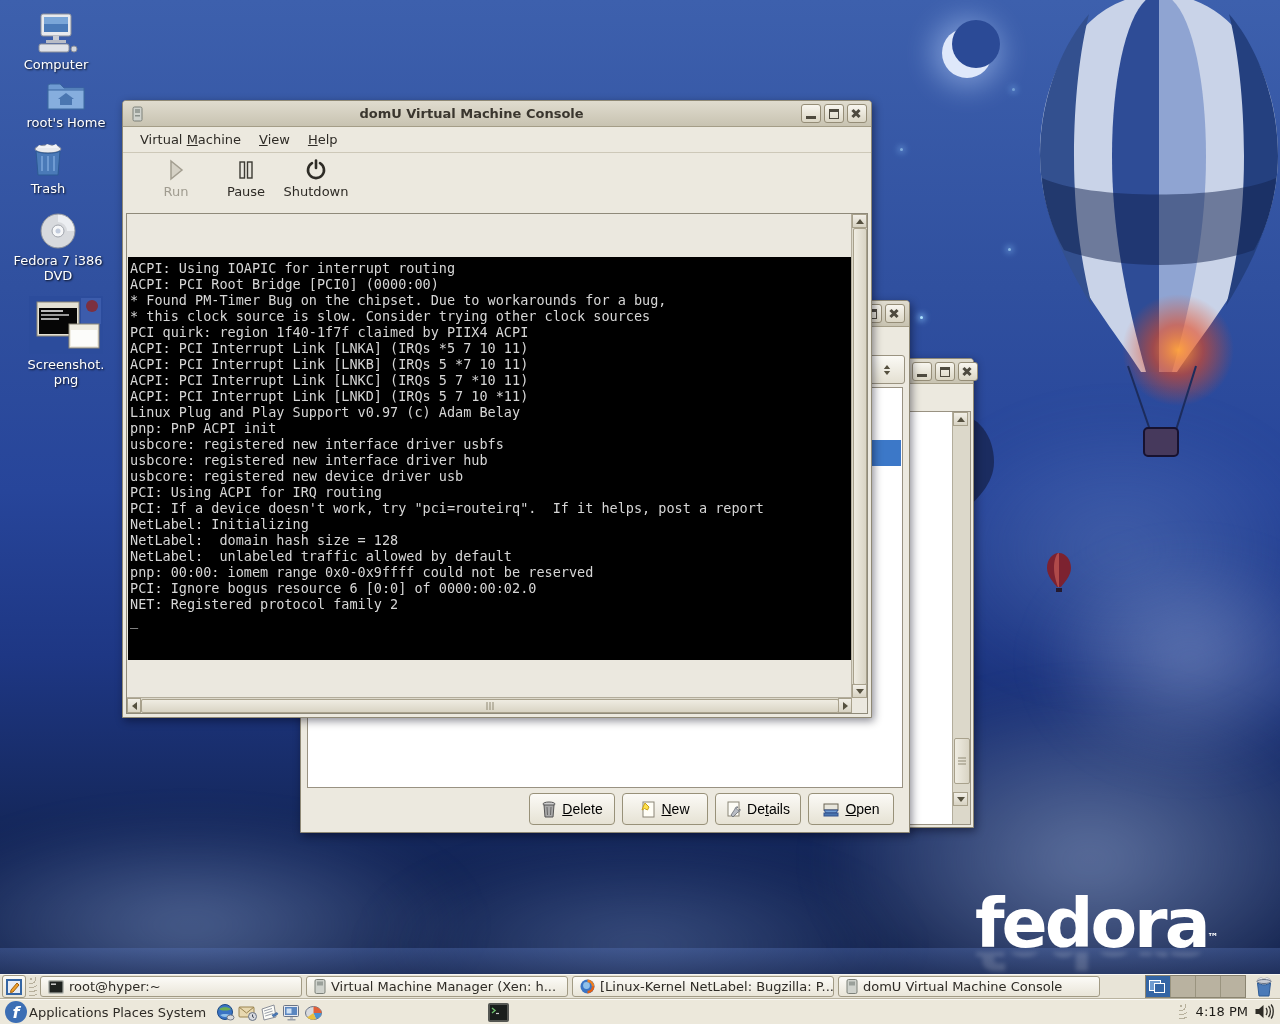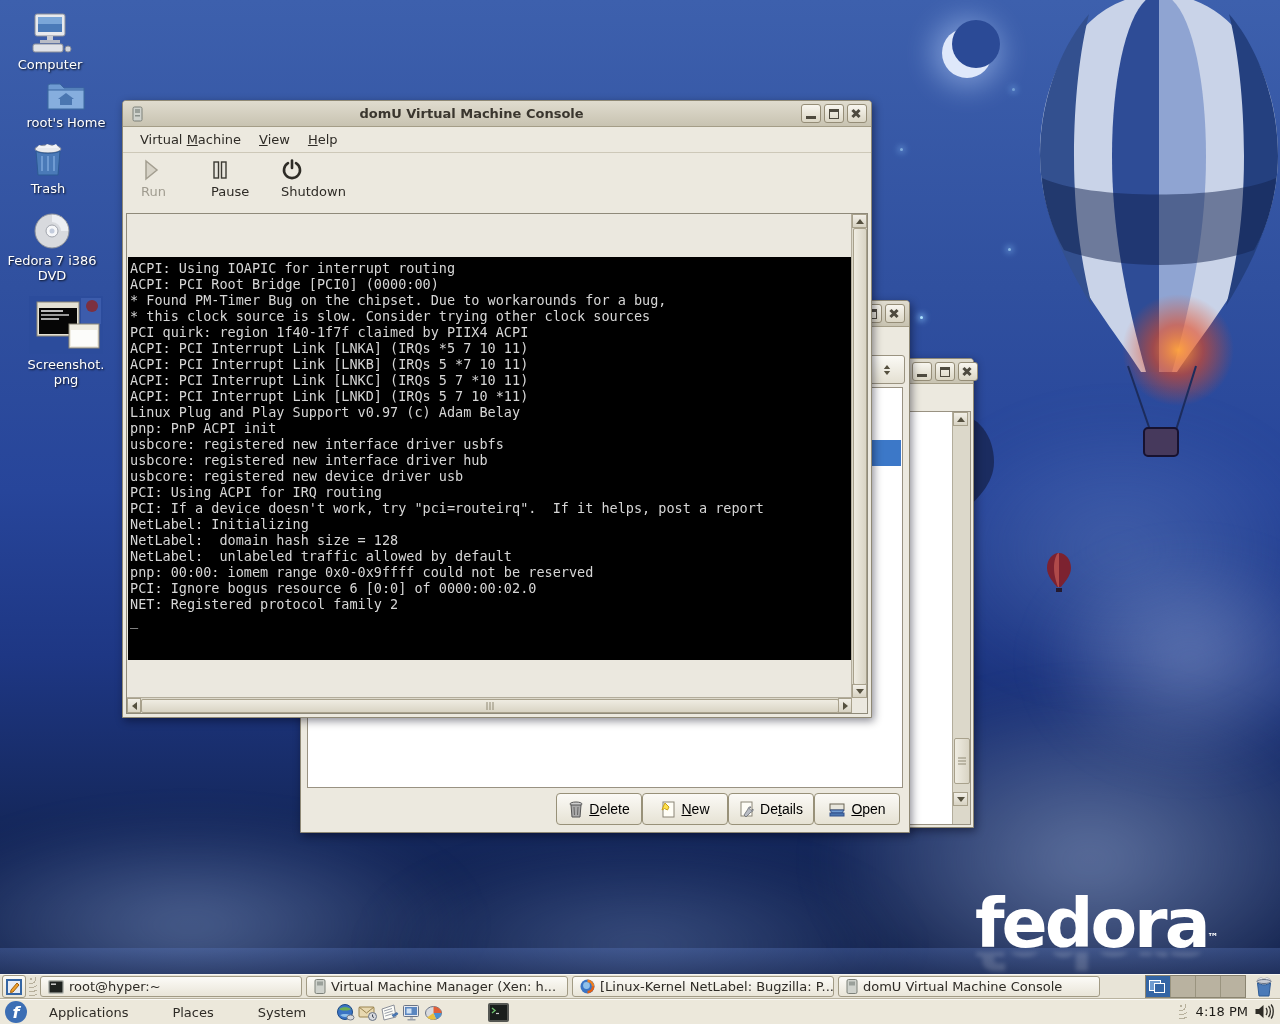--- a/index.html
+++ b/index.html
@@ -41,21 +41,21 @@
   .g-close{position:absolute;inset:0;}
   .g-close::before,.g-close::after{content:"";position:absolute;left:3px;top:7px;width:10px;height:3px;background:#4e4a3f;}
   .g-close::before{transform:rotate(45deg);}
   .g-close::after{transform:rotate(-45deg);}
 
   
   #menubar{height:25px;display:flex;align-items:center;padding-left:8px;border-bottom:1px solid #cdc8b8;}
   .menu-item{padding:3px 9px;white-space:nowrap;}
   .u{text-decoration:underline;}
   #toolbar{height:58px;display:flex;align-items:flex-start;padding:6px 0 0 18px;}
-  .tool{width:70px;display:flex;flex-direction:column;align-items:flex-start;gap:3px;}
+  .tool{width:70px;display:flex;flex-direction:column;align-items:center;gap:3px;}
   .tool .lbl{font-size:13px;}
   .tool.disabled .lbl{color:#a09c90;}
   .console-view{position:absolute;left:3px;top:112px;width:740px;height:499px;
     border:1px solid #8f8a7a;background:#ebe8df;}
   #blackconsole{position:absolute;left:1px;top:43px;width:721px;height:400px;background:#000;
     font-family:"DejaVu Sans Mono","Liberation Mono",monospace;font-size:13.5px;line-height:16px;
     color:#d6d6d6;padding:3px 0 0 2px;overflow:hidden;}
   #blackconsole div{white-space:pre;}
   .vscroll{position:absolute;right:0;top:0;width:15px;height:484px;background:#dcd8ca;border-left:1px solid #b3ad9c;}
   .hscroll{position:absolute;left:0;bottom:0;height:15px;width:725px;background:#dcd8ca;border-top:1px solid #b3ad9c;}
@@ -72,21 +72,21 @@
   .grip{position:absolute;left:50%;top:50%;transform:translate(-50%,-50%);display:flex;gap:2px;}
   .grip i{display:block;width:1px;height:8px;background:#8f8974;}
   .grip.h i{width:1px;height:8px;}
 
   
   #vmm-list{position:absolute;left:6px;top:86px;right:6px;bottom:44px;background:#fff;border:1px solid #999282;}
   #vmm-selrow{position:absolute;left:1px;right:1px;top:52px;height:26px;background:#3c78c8;}
   #vmm-combo{position:absolute;right:4px;top:54px;width:34px;height:27px;background:linear-gradient(#fbfaf5,#e4e0d2);
     border:1px solid #9a9380;border-radius:3px;display:flex;flex-direction:column;align-items:center;justify-content:center;}
   #vmm-header{position:absolute;left:6px;top:86px;right:6px;height:26px;background:linear-gradient(#eeebe1,#dcd7c7);border:1px solid #999282;}
-  .btnrow{position:absolute;right:9px;bottom:7px;display:flex;}
+  .btnrow{position:absolute;right:15px;bottom:7px;display:flex;gap:7px;}
   .gbtn{height:32px;min-width:86px;display:flex;align-items:center;justify-content:center;gap:5px;
     background:linear-gradient(#fbfaf6,#e6e2d4);border:1px solid #989179;border-radius:4px;font-size:14px;padding:0 10px;}
 
   
   #bgwin .bartop{height:24px;background:linear-gradient(#e0dccf,#c8c3b1);border-bottom:1px solid #a49d87;
     display:flex;align-items:center;justify-content:flex-start;padding-left:3px;border-radius:3px 3px 0 0;}
   #bgwin .content{position:absolute;left:2px;top:52px;right:2px;bottom:2px;background:#fff;border:1px solid #999282;}
   #bgwin .vsb{position:absolute;right:0;top:0;width:17px;bottom:0;background:#dcd8ca;border-left:1px solid #b3ad9c;}
 
   
@@ -96,21 +96,21 @@
     background:linear-gradient(#fcfbf7,#e9e5d8);border:1px solid #a29b85;border-radius:3px;
     font-size:13px;width:262px;box-sizing:border-box;white-space:nowrap;overflow:hidden;}
   .handle{width:8px;height:19px;margin:0 3px;background:repeating-radial-gradient(circle at 2px 2px, #b7b09c 0 1px, transparent 1px 4px);}
   #wsswitch{display:flex;height:21px;border:1px solid #8a8471;margin-left:2px;}
   .ws{width:24px;height:21px;background:#b9b2a0;border-right:1px solid #9a947f;position:relative;}
   .ws.active{background:#3465a4;}
   .ws.active::before{content:"";position:absolute;left:3px;top:4px;width:10px;height:9px;border:1px solid #fff;background:#6f9bd0;}
   .ws.active::after{content:"";position:absolute;left:8px;top:7px;width:9px;height:8px;border:1px solid #fff;background:#3465a4;}
   #panelrow{position:absolute;left:0;top:999px;width:1280px;height:25px;background:#ece8db;
     border-top:1px solid #fbfaf6;box-sizing:border-box;display:flex;align-items:center;font-size:13px;}
-  .pmenu{padding:0 22px;height:27px;display:flex;align-items:center;}
+  .pmenu{padding:0 2px;height:27px;display:flex;align-items:center;}
   #clockarea{position:absolute;right:6px;top:999px;height:25px;display:flex;align-items:center;gap:6px;}
   #clock{font-size:13px;color:#1d1b17;}
 </style>
 </head>
 <body>
 
 <div id="screen">
 
   <div id="wall">
     <div class="cloud" style="left:-90px;top:820px;width:560px;height:210px;background:radial-gradient(closest-side,rgba(150,176,224,.45),rgba(150,176,224,0));"></div>
@@ -158,21 +158,21 @@
       <path d="M13,1 C6,1 1,8 1,16 C1,24 8,31 11,35 L15,35 C18,31 25,24 25,16 C25,8 20,1 13,1 Z" fill="#7c2230"></path>
       <path d="M13,1 C10,1 8,9 8,16 C8,24 11,32 12,35 L13,35 Z" fill="#b04a4a"></path>
       <rect x="10" y="36" width="6" height="4" fill="#241a30"></rect>
     </svg>
 
     <div id="fedora-logo"><span>fedora</span><span class="tm">™</span></div>
     <div id="horizon"></div>
     <div id="fedora-reflect"><span>fedora</span></div>
   </div>
 
-  <div class="dicon" style="left:2px;top:12px;">
+  <div class="dicon" style="left:8px;top:12px;">
     <svg class="ic" width="46" height="42" viewBox="0 0 46 42">
       <rect x="8" y="2" width="30" height="22" rx="2" fill="#e8eaee" stroke="#8a8f99"></rect>
       <rect x="11" y="5" width="24" height="15" fill="#4a7ab8"></rect>
       <rect x="11" y="5" width="24" height="7" fill="#7aa6d8"></rect>
       <rect x="20" y="24" width="6" height="4" fill="#c8ccd4"></rect>
       <rect x="13" y="28" width="20" height="3" fill="#b8bcc6"></rect>
       <rect x="6" y="32" width="30" height="8" rx="2" fill="#dfe2e8" stroke="#8a8f99"></rect>
       <circle cx="41" cy="37" r="3" fill="#d2d6de" stroke="#8a8f99"></circle>
     </svg>
     <span>Computer</span>
@@ -192,21 +192,21 @@
       <ellipse cx="19" cy="7" rx="13" ry="4" fill="#e8eaee" stroke="#8a8f99"></ellipse>
       <path d="M8,6 L10,3 L15,5 L18,2 L23,4 L27,2 L30,6 Z" fill="#f2f3f6"></path>
       <path d="M7,9 L9,33 L29,33 L31,9 C27,12 11,12 7,9 Z" fill="#4a7ab8" stroke="#2d5a94"></path>
       <rect x="12" y="14" width="2" height="15" fill="#6f9bd2"></rect>
       <rect x="18" y="14" width="2" height="15" fill="#6f9bd2"></rect>
       <rect x="24" y="14" width="2" height="15" fill="#6f9bd2"></rect>
     </svg>
     <span>Trash</span>
   </div>
 
-  <div class="dicon" style="left:4px;top:212px;">
+  <div class="dicon" style="left:10px;top:212px;">
     <svg class="ic" width="38" height="38" viewBox="0 0 38 38">
       <circle cx="19" cy="19" r="17" fill="#d8dade"></circle>
       <path d="M19,2 A17,17 0 0,1 36,19 L28,19 A9,9 0 0,0 19,10 Z" fill="#eceef2"></path>
       <circle cx="19" cy="19" r="6" fill="#f6f7f9" stroke="#a0a4ac"></circle>
       <circle cx="19" cy="19" r="2.5" fill="#2a4a8c" opacity=".25"></circle>
       <circle cx="19" cy="19" r="17" fill="none" stroke="#8a8f99"></circle>
     </svg>
     <span>Fedora 7 i386 DVD</span>
   </div>
 

